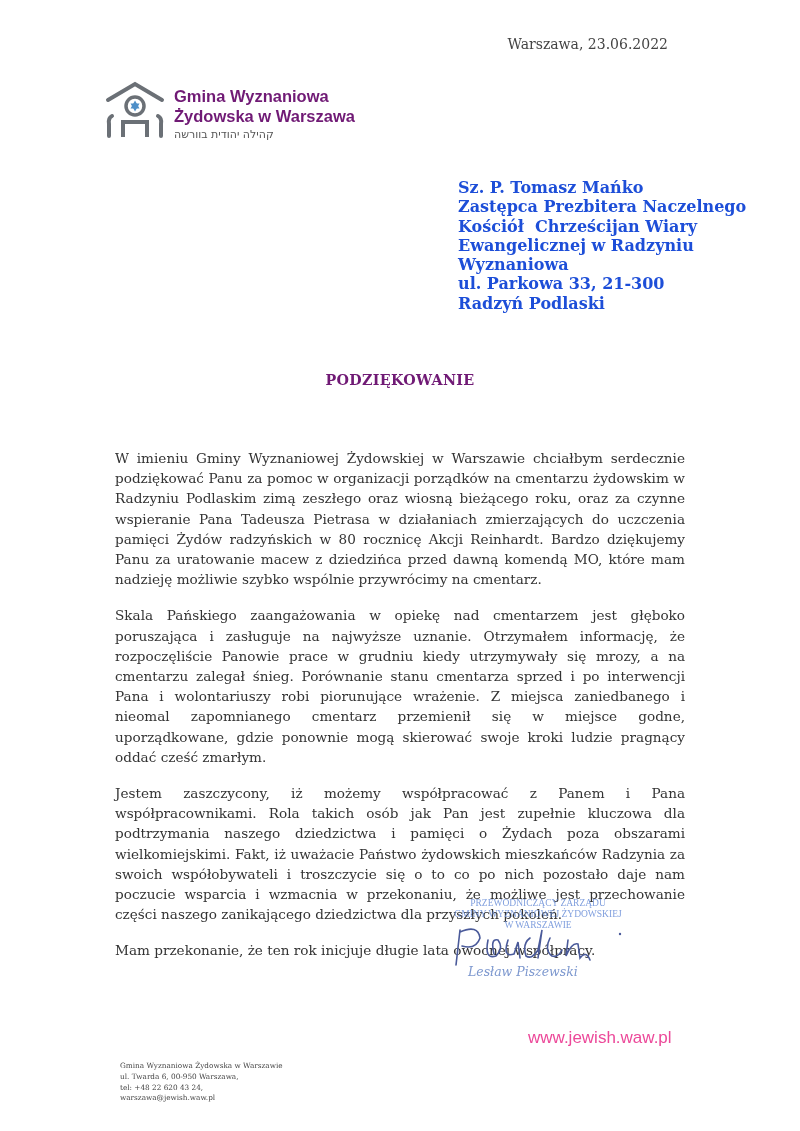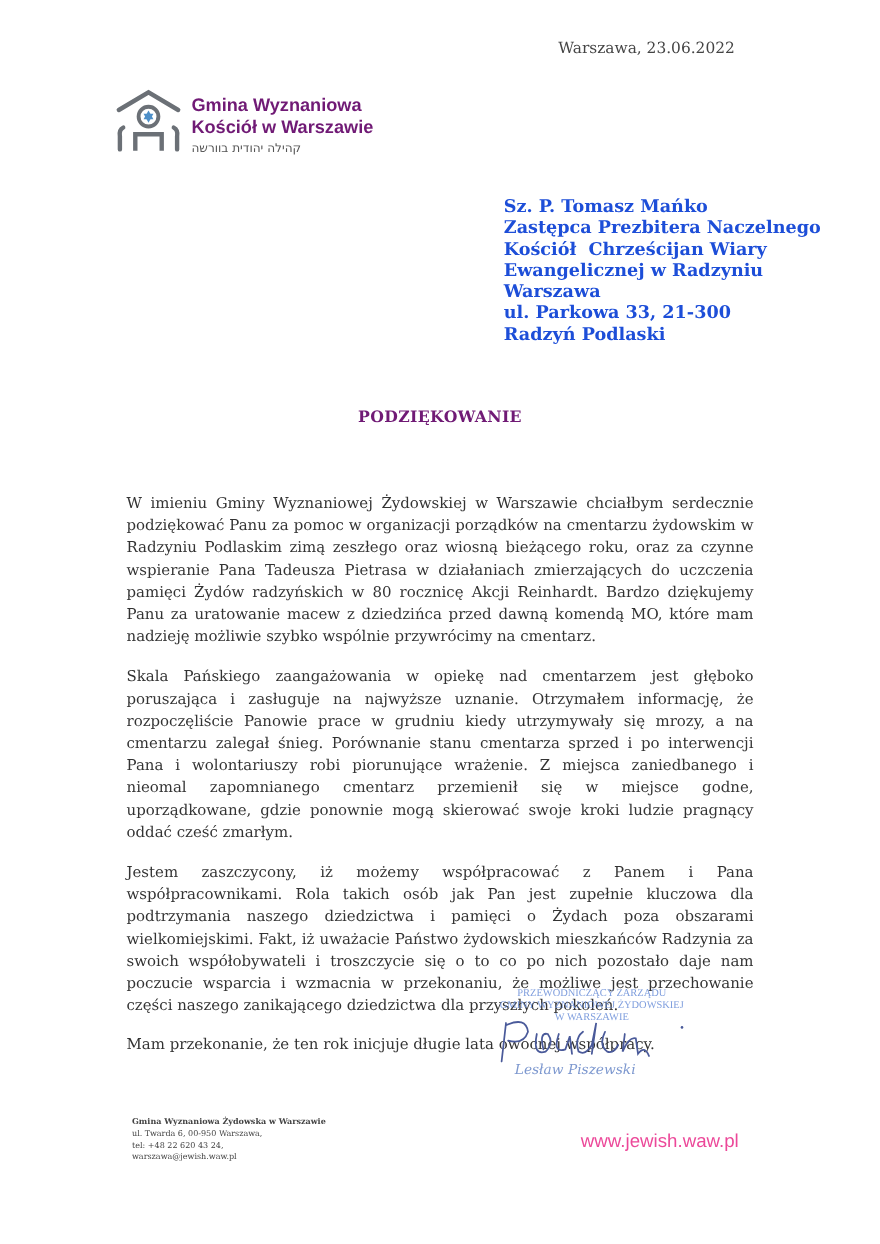--- a/index.html
+++ b/index.html
@@ -13,21 +13,21 @@
   .logo-heb { font-family: "DejaVu Sans", sans-serif; font-size: 11px; color: #555; margin-top: 2px; direction: rtl; text-align: left; unicode-bidi: plaintext; }
   .address { position: absolute; top: 178px; left: 458px; font-weight: bold; font-size: 16px; line-height: 19.3px; color: #1d4ed8; }
   .title { position: absolute; top: 372px; left: 0; width: 800px; text-align: center; font-weight: bold; font-size: 14.3px; letter-spacing: 0.3px; color: #701a75; }
   .body { position: absolute; top: 432px; left: 115px; width: 570px; font-size: 13.6px; line-height: 20.2px; text-align: justify; color: #333; }
   .body p { margin: 16px 0 15px 0; }
   .sig { position: absolute; top: 898px; left: 428px; width: 220px; height: 90px; color: #6a8ed8; }
   .stamp { font-family: "Liberation Serif", serif; font-size: 9.5px; line-height: 11px; text-align: center; opacity: 0.85; }
   .sig-name { position: absolute; top: 66px; left: 40px; font-style: italic; font-size: 12.5px; color: #7d98cf; }
   .sig svg { position: absolute; top: 22px; left: 10px; }
   .footer-left { position: absolute; top: 1015px; left: 120px; font-size: 7.3px; line-height: 10.8px; color: #444; }
-  .footer-left .org { font-weight: bold; }
+  .footer-left .org { font-weight: normal; margin-top: 46px; }
   .footer-url { position: absolute; top: 1028px; left: 528px; font-family: "Liberation Sans", sans-serif; font-size: 17px; color: #ec4899; }
 </style>
 </head>
 <body>
 
 <div>
 
   <div class="date">Warszawa, 23.06.2022</div>
 
   <div class="logo">
@@ -35,31 +35,31 @@
       <polyline points="4,20 31,4 58,20" fill="none" stroke="#6b7076" stroke-width="4" stroke-linecap="round"></polyline>
       <circle cx="31" cy="26" r="9" fill="none" stroke="#6b7076" stroke-width="3.5"></circle>
       <polygon points="31,20.5 35.5,28.5 26.5,28.5" fill="#4e8fc8"></polygon>
       <polygon points="31,31.5 35.5,23.5 26.5,23.5" fill="#4e8fc8"></polygon>
       <path d="M8,36 Q4,38 5,44 L5,56" fill="none" stroke="#6b7076" stroke-width="4" stroke-linecap="round"></path>
       <path d="M54,36 Q58,38 57,44 L57,56" fill="none" stroke="#6b7076" stroke-width="4" stroke-linecap="round"></path>
       <polyline points="19,57 19,42 43,42 43,57" fill="none" stroke="#6b7076" stroke-width="4"></polyline>
     </svg>
     <div class="logo-text">
       <div class="logo-line">Gmina Wyznaniowa</div>
-      <div class="logo-line">Kościół w Warszawie</div>
+      <div class="logo-line">Żydowska w Warszawa</div>
       <div class="logo-heb">קהילה יהודית בוורשה</div>
     </div>
   </div>
 
   <div class="address">
     <div>Sz. P. Tomasz Mańko</div>
     <div>Zastępca Prezbitera Naczelnego</div>
     <div style="white-space:pre">Kościół  Chrześcijan Wiary</div>
     <div>Ewangelicznej w Radzyniu</div>
-    <div>Warszawa</div>
+    <div>Wyznaniowa</div>
     <div>ul. Parkowa 33, 21-300</div>
     <div>Radzyń Podlaski</div>
   </div>
 
   <div class="title">PODZIĘKOWANIE</div>
 
   <div class="body">
     <p>W imieniu Gminy Wyznaniowej Żydowskiej w Warszawie chciałbym serdecznie podziękować Panu za pomoc w organizacji porządków na cmentarzu żydowskim w Radzyniu Podlaskim zimą zeszłego oraz wiosną bieżącego roku, oraz za czynne wspieranie Pana Tadeusza Pietrasa w działaniach zmierzających do uczczenia pamięci Żydów radzyńskich w 80 rocznicę Akcji Reinhardt. Bardzo dziękujemy Panu za uratowanie macew z dziedzińca przed dawną komendą MO, które mam nadzieję możliwie szybko wspólnie przywrócimy na cmentarz.</p>
     <p>Skala Pańskiego zaangażowania w opiekę nad cmentarzem jest głęboko poruszająca i zasługuje na najwyższe uznanie. Otrzymałem informację, że rozpoczęliście Panowie prace w grudniu kiedy utrzymywały się mrozy, a na cmentarzu zalegał śnieg. Porównanie stanu cmentarza sprzed i po interwencji Pana i wolontariuszy robi piorunujące wrażenie. Z miejsca zaniedbanego i nieomal zapomnianego cmentarz przemienił się w miejsce godne, uporządkowane, gdzie ponownie mogą skierować swoje kroki ludzie pragnący oddać cześć zmarłym.</p>
     <p>Jestem zaszczycony, iż możemy współpracować z Panem i Pana współpracownikami. Rola takich osób jak Pan jest zupełnie kluczowa dla podtrzymania naszego dziedzictwa i pamięci o Żydach poza obszarami wielkomiejskimi. Fakt, iż uważacie Państwo żydowskich mieszkańców Radzynia za swoich współobywateli i troszczycie się o to co po nich pozostało daje nam poczucie wsparcia i wzmacnia w przekonaniu, że możliwe jest przechowanie części naszego zanikającego dziedzictwa dla przyszłych pokoleń.</p>

